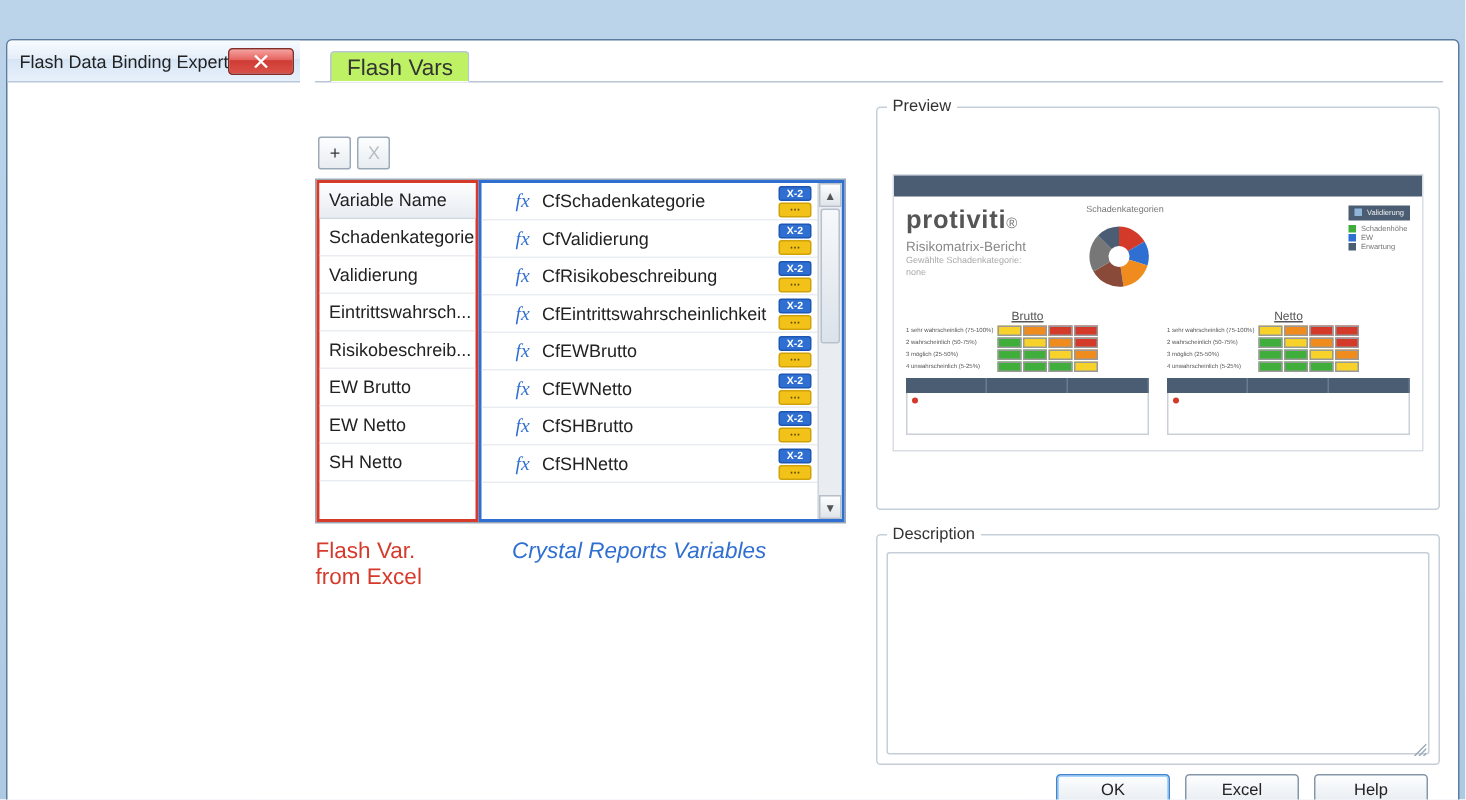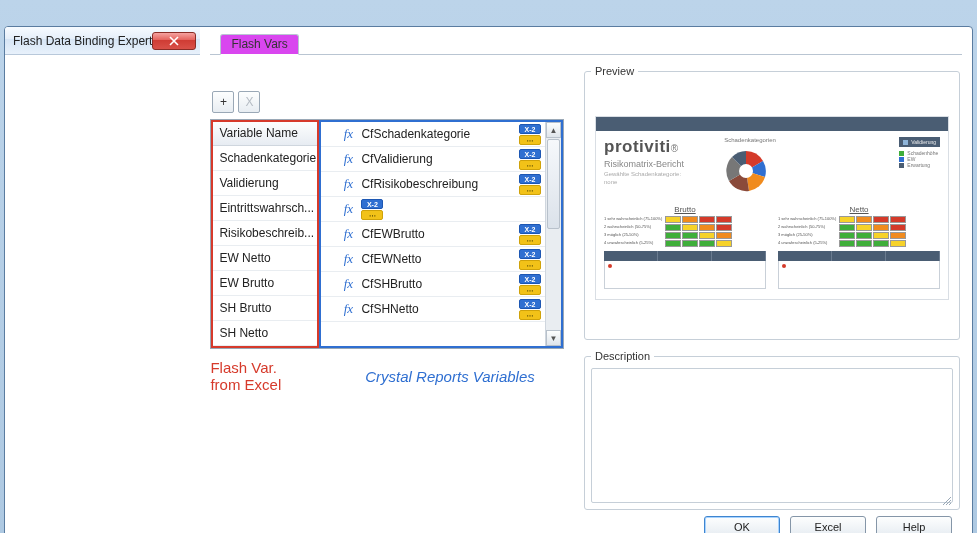--- a/index.html
+++ b/index.html
@@ -6,21 +6,21 @@
   body { margin: 0; background: #fff; }
   .outer-shadow { width: 977px; height: 533px; padding: 4px; background: linear-gradient(#bcd4ea,#aec9e2); }
   .window { width: 100%; height: 100%; background: #fff; border: 1px solid #5a7ca0; border-radius: 4px; overflow: hidden; display:flex; flex-direction:row;margin-top:22px; }
   .titlebar { height: 28px; background: linear-gradient(#f7fbff,#e4eef9 45%,#d6e5f5 46%,#e8f1fb); display:flex; align-items:center; padding:0 2px 0 8px; border-bottom:1px solid #b8c8da; }
   .titlebar .title { font-size:12px; color:#222; }
   .titlebar .spacer { flex:1; }
   .close-btn { width:44px; height:18px; border-radius:3px; background: linear-gradient(#f5a2a0,#e4615b 45%,#cf3c34 46%,#d95048); border:1px solid #8a2c26; display:flex; align-items:center; justify-content:center; margin-right:2px; }
   .close-btn svg { width:10px; height:10px; }
   .body { flex:1; padding:6px 10px 6px 10px; display:flex; flex-direction:column; }
   .tabstrip { height:22px; position:relative; border-bottom:1px solid #b9c5d2; }
-  .tab { position:absolute; left:10px; top:1px; height:21px; padding:2px 10px 0 10px; background:#d946ef; border:1px solid #b9c5d2; border-bottom:1px solid #fff; border-radius:3px 3px 0 0; font-size:12px; color:#333; }
+  .tab { position:absolute; left:10px; top:1px; height:21px; padding:2px 10px 0 10px; background:#bef264; border:1px solid #b9c5d2; border-bottom:1px solid #fff; border-radius:3px 3px 0 0; font-size:15px; color:#333; }
   .columns { flex:1; display:flex; gap:18px; padding-top:10px; }
   .leftcol { flex:1; display:flex; flex-direction:column; }
   .rightcol { width:380px; display:flex; flex-direction:column; gap:10px; }
   .toolbar { display:flex; gap:4px; margin:26px 0 6px 2px; }
   .sqbtn { width:22px; height:22px; border:1px solid #9aa8b6; border-radius:2px; background:linear-gradient(#fdfefe,#e8edf2); font-size:12px; color:#333; display:flex; align-items:center; justify-content:center; cursor:pointer; }
   .sqbtn.dis { color:#b5bcc4; }
   .gridwrap { border:1px solid #9aa8b6; height:230px; display:flex; }
   .namecol { width:108px; border:2px solid #d63a2b; display:flex; flex-direction:column; }
   .valcol { flex:1; border:2px solid #2f6fd1; display:flex; }
   .hdr { height:24px; background:linear-gradient(#fdfefe,#e7ecf2); border-bottom:1px solid #cfd6de; font-size:12px; color:#222; padding:4px 6px; }
@@ -33,21 +33,21 @@
   .row.val { padding:0 4px 0 20px; gap:6px; }
   .fx { font-style:italic; color:#2f6fd1; font-family:"Times New Roman",serif; font-size:13px; width:14px; text-align:center; }
   .valtext { flex:1; white-space:nowrap; overflow:hidden; text-overflow:ellipsis; }
   .chip { display:flex; flex-direction:column; gap:1px; align-items:flex-end; }
   .chip .c { width:22px; height:10px; border-radius:2px; font-size:7px; font-weight:bold; color:#fff; text-align:center; line-height:10px; }
   .chip .c.blue { background:#2f6fd1; border:1px solid #1d57b3; }
   .chip .c.yel { background:#f2c218; border:1px solid #cfa20a; color:#5a4a05; }
   .scrollcol { width:16px; background:#e9edf1; border-left:1px solid #cfd6de; display:flex; flex-direction:column; }
   .scrollbtn { height:16px; background:linear-gradient(#fdfefe,#dfe5eb); border:1px solid #b8c1cb; font-size:8px; display:flex; align-items:center; justify-content:center; color:#555; }
   .scrollthumb { margin:1px; height:90px; background:linear-gradient(#f6f8fb,#dbe2ea); border:1px solid #b8c1cb; border-radius:2px; }
-  .annot { margin-top:10px; display:flex; gap:84px; font-size:15px;align-items:center; }
+  .annot { margin-top:10px; display:flex; gap:60px; font-size:15px; }
   .annot .red { color:#d63a2b; }
   .annot .blue { color:#2f6fd1;font-style:italic; }
   fieldset { border:1px solid #c6cfd8; border-radius:3px; padding:6px; }
   legend { font-size:11px; color:#333; padding:0 4px; }
   .preview-box { height:250px; background:#fff; display:flex; align-items:center; justify-content:center; padding:4px; }
   .preview-img { width:100%; background:#fff; border:1px solid #d9dee4; }
   .pv-bar { height:14px; background:#4a5d73; }
   .pv-body { padding:6px 8px 10px 8px; }
   .pv-top { display:flex; gap:18px; align-items:flex-start; }
   .pv-brand { color:#777; font-size:17px; letter-spacing:.5px; }
@@ -105,23 +105,22 @@
         </div>
 
         <div class="gridwrap">
           <div class="namecol">
             <div class="hdr">Variable Name</div>
             <div class="rows" id="name-rows">
                   <div class="row name">Schadenkategorie</div>
                   <div class="row name">Validierung</div>
                   <div class="row name">Eintrittswahrsch...</div>
                   <div class="row name">Risikobeschreib...</div>
+                  <div class="row name">EW Brutto</div>
                   <div class="row name">EW Netto</div>
-                  <div class="row name">EW Brutto</div>
-                  <div class="row name">SH Brutto</div>
                   <div class="row name">SH Netto</div>
                 </div>
           </div>
           <div class="valcol">
             <div class="valinner">
               <div class="valrows" id="val-rows">
                     <div class="row val">
                       <span class="fx">fx</span>
                       <span class="valtext">CfSchadenkategorie</span>
                       <span class="chip">
@@ -140,20 +139,21 @@
                     <div class="row val">
                       <span class="fx">fx</span>
                       <span class="valtext">CfRisikobeschreibung</span>
                       <span class="chip">
                         <span class="c blue">X-2</span>
                         <span class="c yel">⋯</span>
                       </span>
                     </div>
                     <div class="row val">
                       <span class="fx">fx</span>
+                      <span class="valtext">CfEintrittswahrscheinlichkeit</span>
                       <span class="chip">
                         <span class="c blue">X-2</span>
                         <span class="c yel">⋯</span>
                       </span>
                     </div>
                     <div class="row val">
                       <span class="fx">fx</span>
                       <span class="valtext">CfEWBrutto</span>
                       <span class="chip">
                         <span class="c blue">X-2</span>

